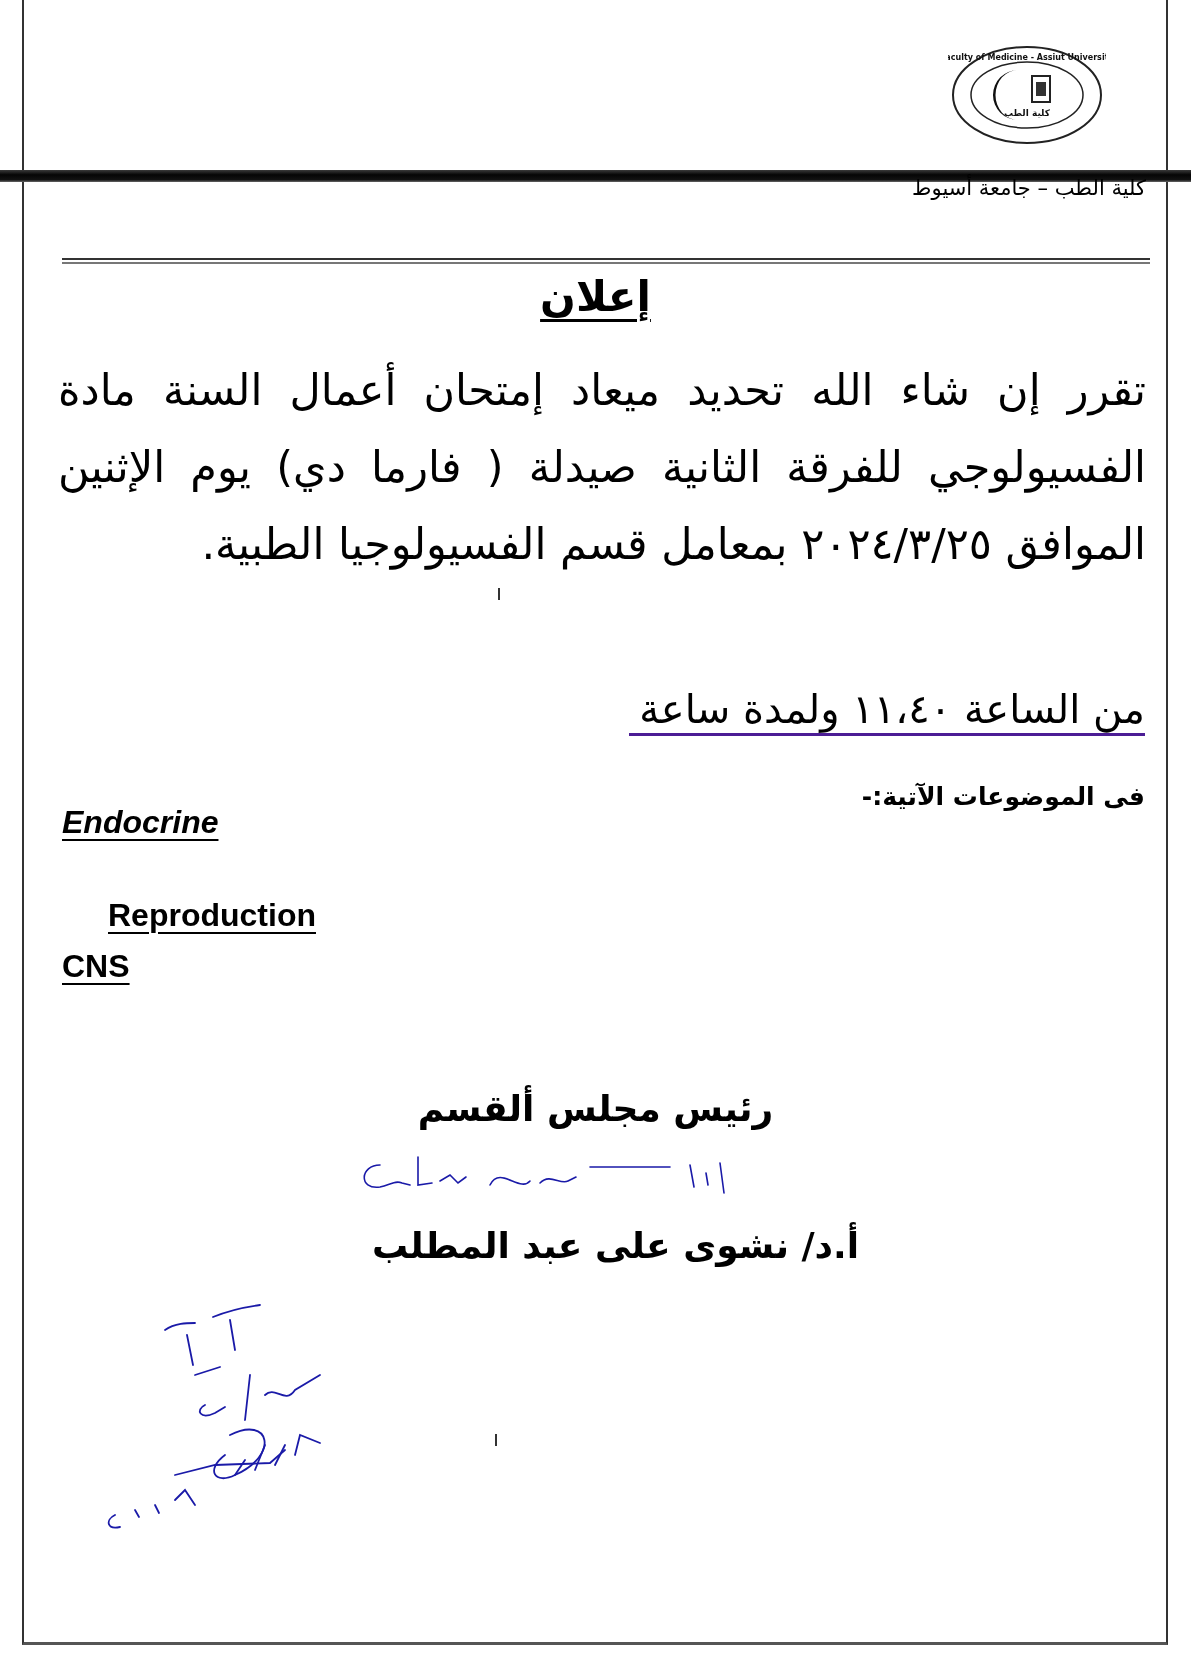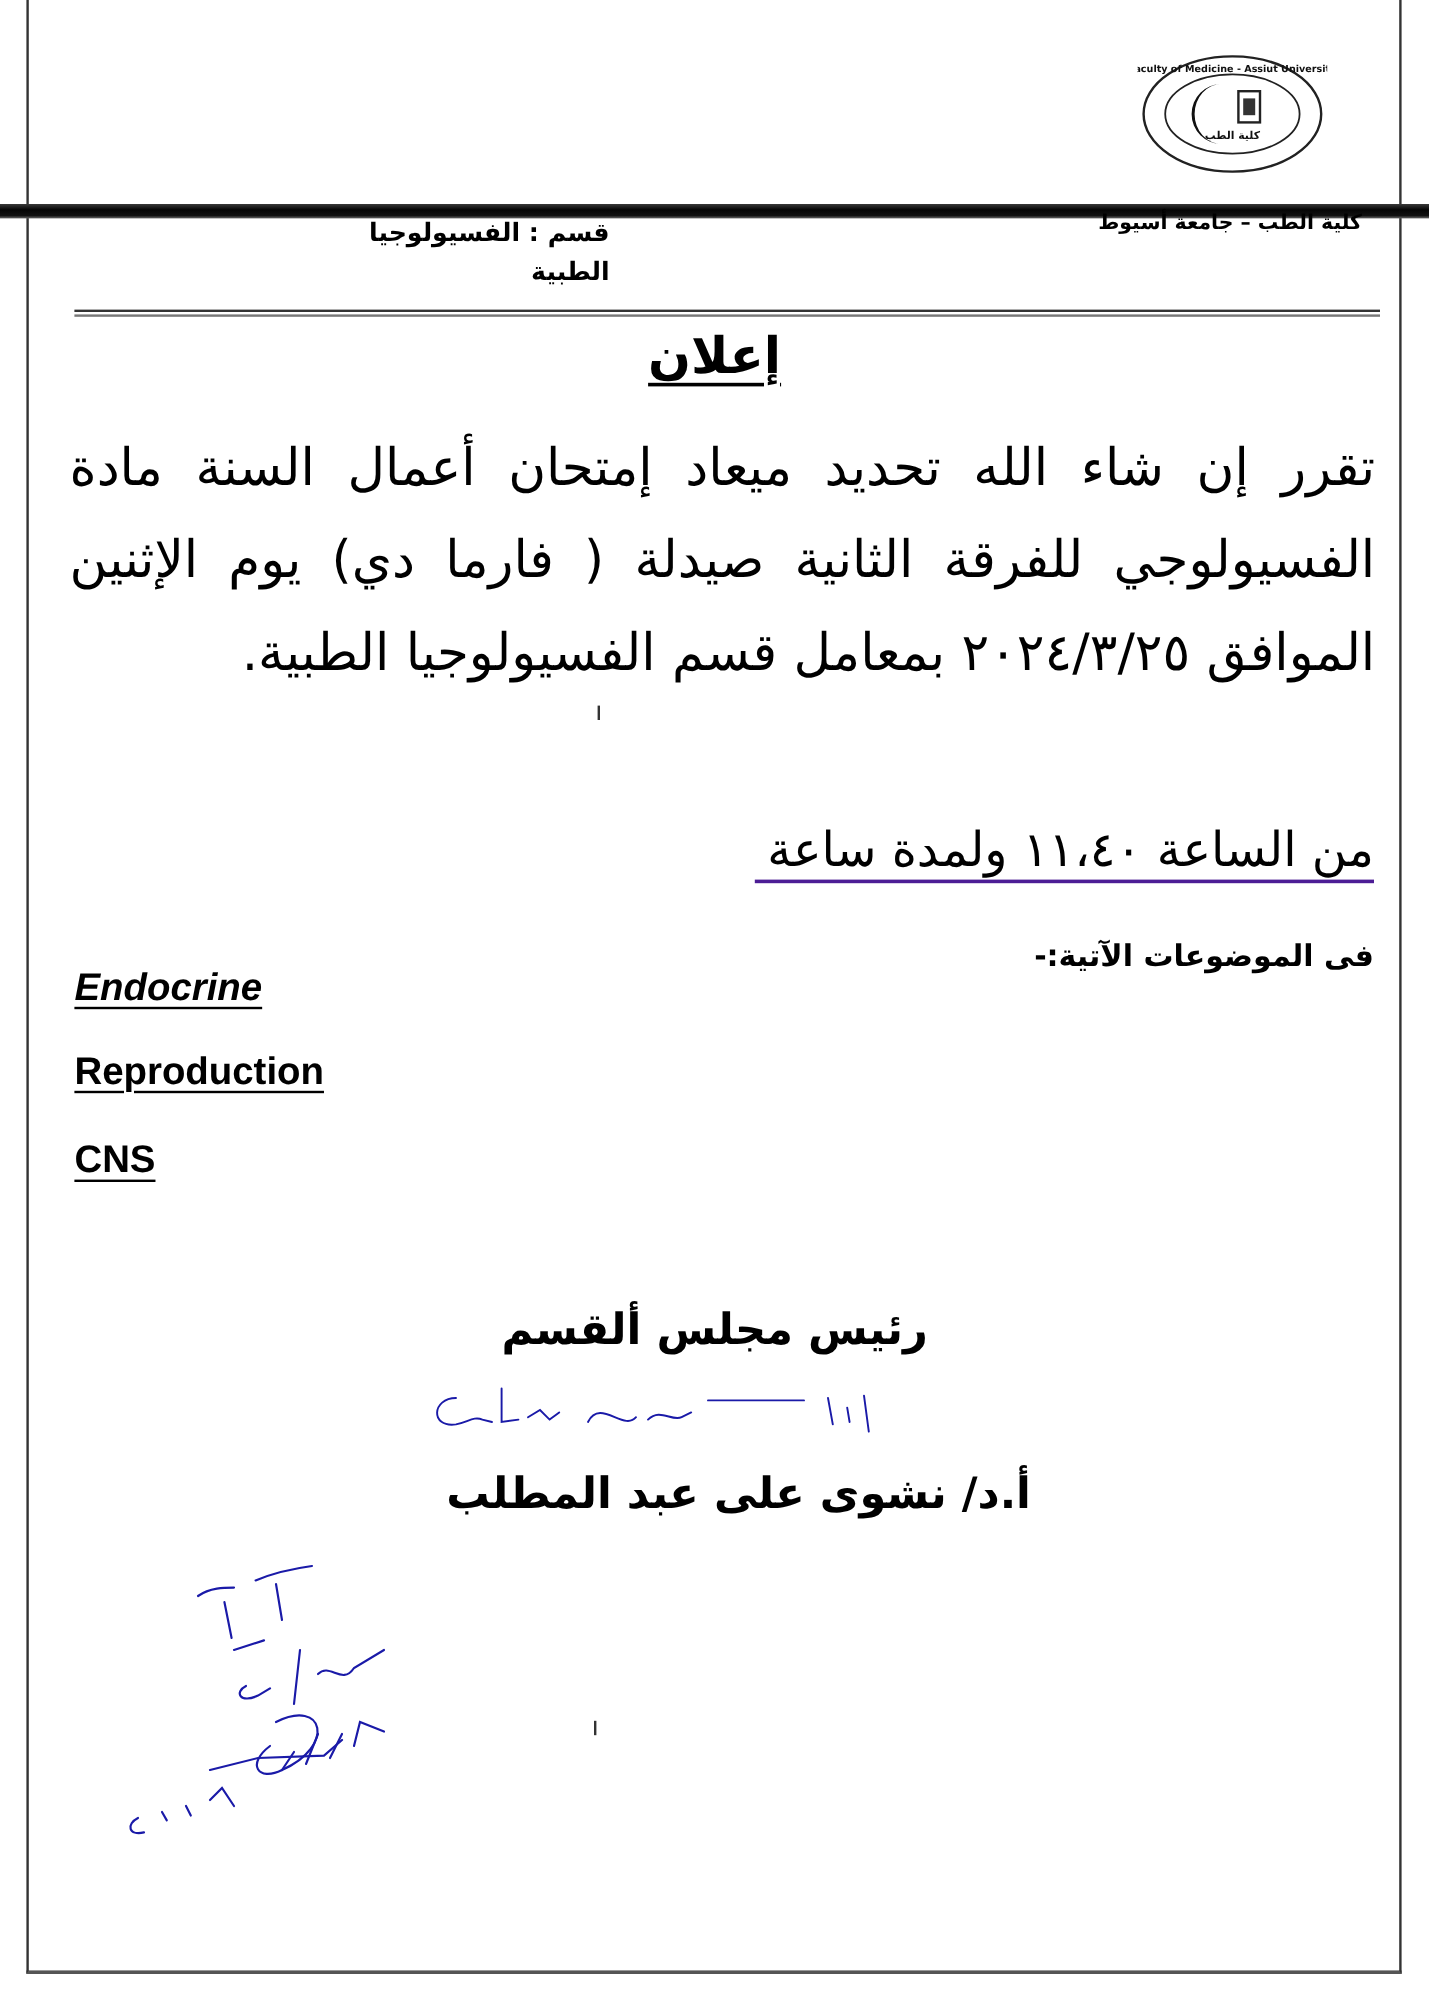--- a/index.html
+++ b/index.html
@@ -1,20 +1,20 @@
 <!DOCTYPE html>
 <html><head>
 <meta charset="utf-8">
 <style>
   html, body { margin:0; padding:0; background:#ffffff; }
   body { width:1191px; height:1662px; position:relative; overflow:hidden; font-family:"DejaVu Sans", sans-serif; color:#000; }
   .frame { position:absolute; left:22px; top:0; width:1146px; height:1645px; border-left:2px solid #333; border-right:2px solid #333; border-bottom:3px solid #555; box-sizing:border-box; }
   .logo { position:absolute; left:948px; top:42px; width:158px; height:106px; }
   .header-bar { position:absolute; left:0; top:170px; width:1191px; height:12px; background:linear-gradient(#3a3a3a,#050505 40%,#111 80%,#666); }
-  .hdr-right { position:absolute; right:56px; top:178px; direction:rtl; font-family:"DejaVu Sans", sans-serif; font-weight:bold; font-size:17px; line-height:1; }
+  .hdr-right { position:absolute; right:45px; top:178px; direction:rtl; font-family:"DejaVu Sans", sans-serif; font-weight:normal; font-size:21px; line-height:1; }
   .hdr-left { position:absolute; left:248px; top:178px; direction:rtl; text-align:right; width:260px; font-weight:bold; font-size:21px; line-height:32px; }
   .double-rule { position:absolute; left:62px; top:258px; width:1088px; height:6px; border-top:2px solid #333; border-bottom:2px solid #777; box-sizing:border-box; }
   .title { position:absolute; left:0; width:1191px; top:272px; text-align:center; direction:rtl; font-weight:bold; font-size:42px; }
   .title span { text-decoration:underline; text-decoration-thickness:3px; text-underline-offset:8px; }
   .body-text { position:absolute; left:58px; width:1088px; top:352px; direction:rtl; text-align:justify; text-align-last:right; font-family:"DejaVu Sans", sans-serif; font-size:43px; line-height:77px; }
   .time-line { position:absolute; right:46px; top:685px; direction:rtl; font-size:40px; line-height:1.2; border-bottom:3px solid #4c1d95; padding-left:10px; }
   .topics-label { position:absolute; right:46px; top:782px; direction:rtl; font-weight:bold; font-size:25px; text-decoration-thickness:3px; text-underline-offset:7px; }
   .topic { position:absolute; left:62px; font-family:"Liberation Sans", sans-serif; font-weight:bold; font-size:32px; text-decoration:underline; text-decoration-thickness:2px; text-underline-offset:6px; }
   .sig-title { position:absolute; left:0; width:1191px; top:1088px; text-align:center; direction:rtl; font-weight:bold; font-size:36px; }
   .sig-name { position:absolute; left:0; width:1191px; top:1225px; text-align:center; direction:rtl; font-weight:bold; font-size:36px;margin-left:20px; }
@@ -34,34 +34,33 @@
     <rect x="84" y="34" width="18" height="26" fill="none" stroke="#222" stroke-width="2"></rect>
     <rect x="88" y="40" width="10" height="14" fill="#333"></rect>
     <text x="79" y="18" text-anchor="middle" font-size="8" font-family="DejaVu Sans, sans-serif" font-weight="bold" fill="#111">Faculty of Medicine - Assiut University</text>
     <text x="79" y="74" text-anchor="middle" font-size="9" font-family="DejaVu Sans, sans-serif" font-weight="bold" fill="#111">كلية الطب</text>
   </svg>
 </div>
 
 <div class="header-bar"></div>
 <div class="hdr-right">كلية الطب – جامعة أسيوط</div>
 <div class="hdr-left">
-  <div>قسم : الفسيولوجيا الطبية</div>
 </div>
 <div class="double-rule"></div>
 
 <div class="title"><span>إعلان</span></div>
 
 <div class="body-text">تقرر إن شاء الله تحديد ميعاد إمتحان أعمال السنة مادة الفسيولوجي للفرقة الثانية صيدلة ( فارما دي) يوم الإثنين الموافق ٢٠٢٤/٣/٢٥ بمعامل قسم الفسيولوجيا الطبية.</div>
 
 <div class="time-line">من الساعة ١١،٤٠ ولمدة ساعة</div>
 
 <div class="topics-label">فى الموضوعات الآتية:-</div>
 
 <div class="topic" style="top:804px;font-style:italic;">Endocrine</div>
-<div class="topic" style="top:874px;">Reproduction</div>
+<div class="topic" style="top:897px;margin-left:46px;">Reproduction</div>
 <div class="topic" style="top:948px;">CNS</div>
 
 <div class="sig-title">رئيس مجلس ألقسم</div>
 
 <div class="handwritten" style="left:340px; top:1145px;">
   <svg width="440" height="70" viewBox="0 0 440 70">
     <g fill="none" stroke="#1a1aa8" stroke-width="1.6" stroke-linecap="round">
       <path d="M40 20 C20 20 18 45 40 42 C50 40 55 35 62 38 L70 40"></path>
       <path d="M78 12 L78 40 L92 38"></path>
       <path d="M100 36 L110 30 L118 38 L126 32"></path>

